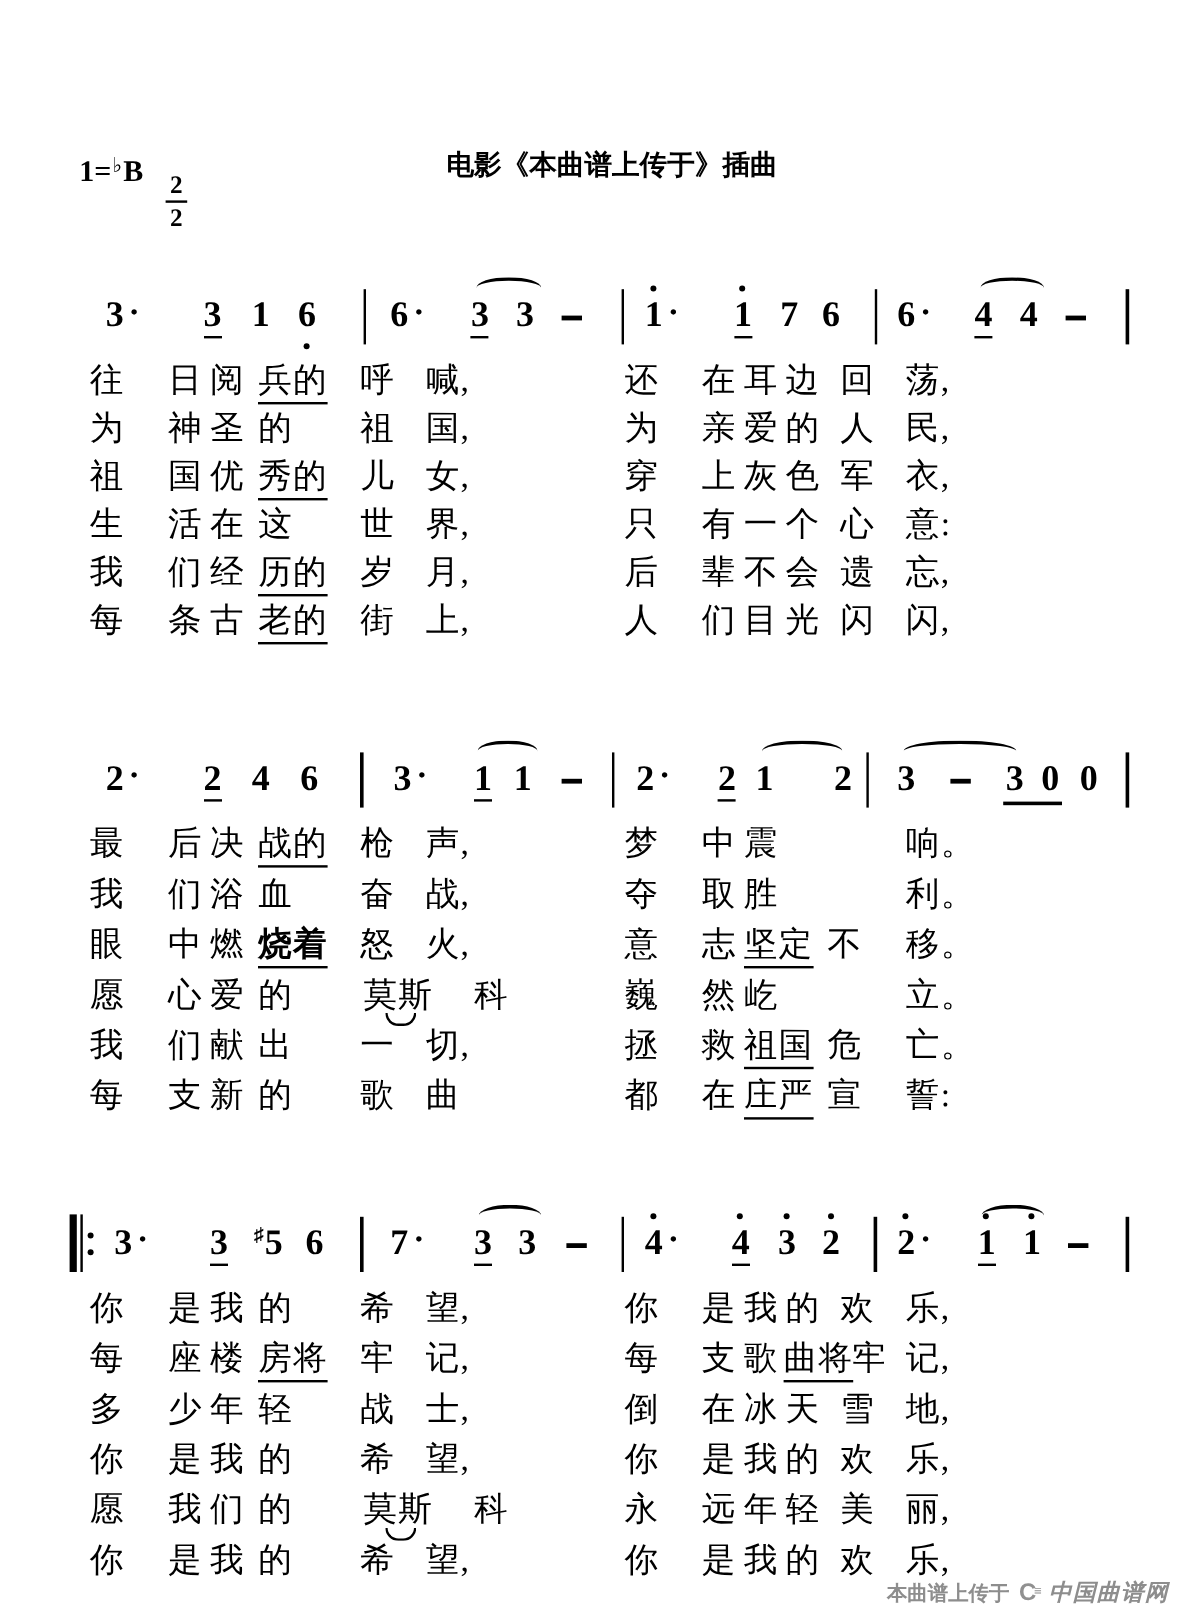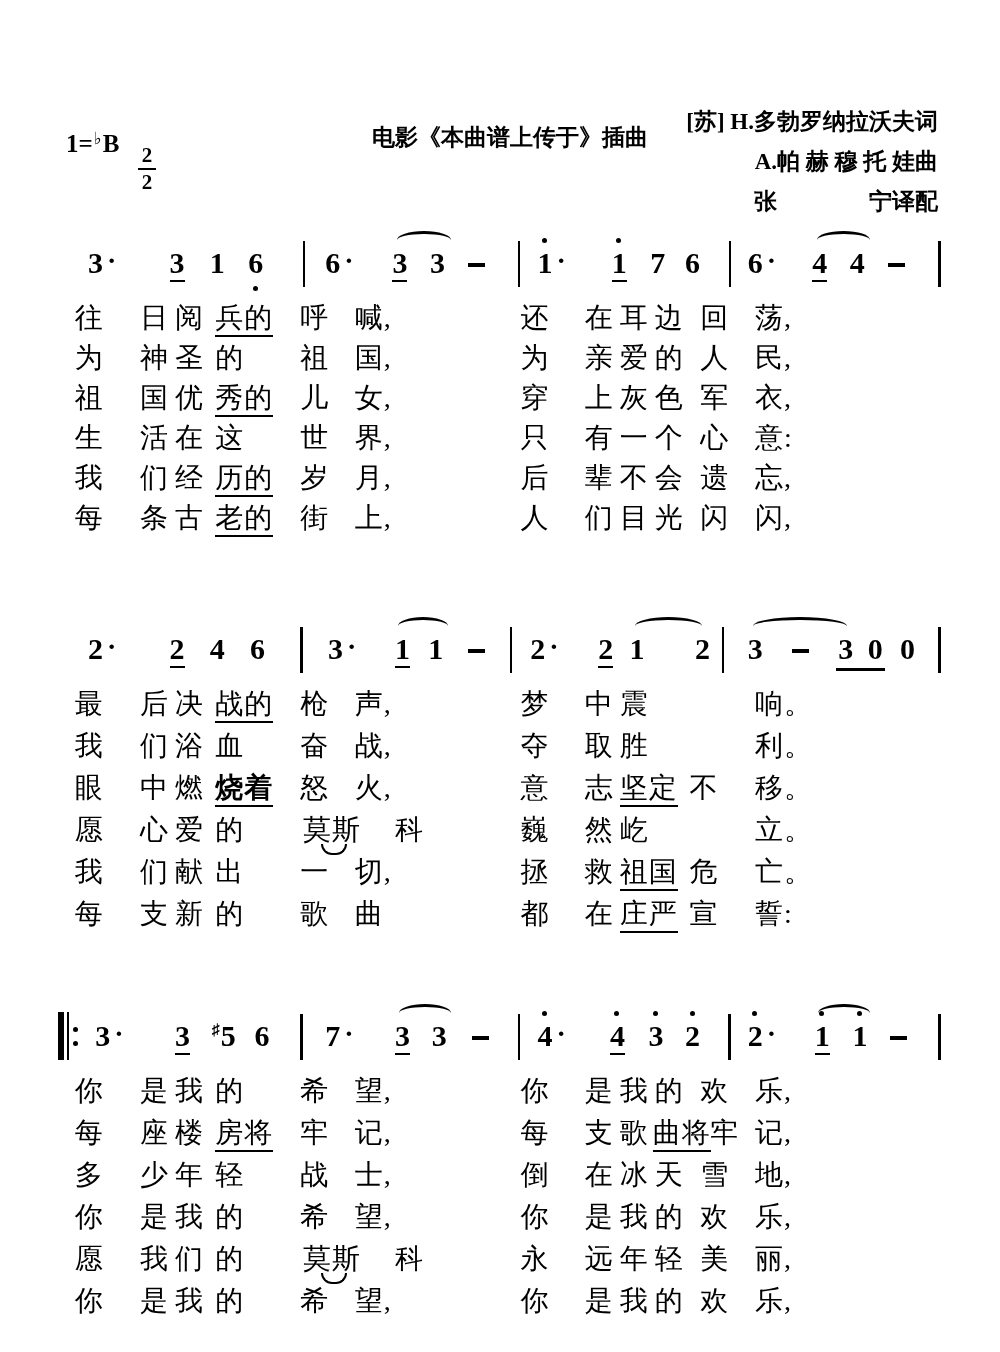--- a/index.html
+++ b/index.html
@@ -54,25 +54,20 @@
   .wm-logo{font-size:20px;font-weight:900;color:#909090;letter-spacing:-2px;}
   .wm-logo i{font-style:normal;font-size:11px;position:relative;top:-4px;}
   .wm-site{font-size:19px;color:#8d8d8d;font-weight:900;font-style:italic;letter-spacing:1px;}
 </style>
 </head>
 <body>
 
 <div class="page">
   <div class="subtitle">电影《本曲谱上传于》插曲</div>
 
-  <div class="credits">
-    <div>[苏] H.多勃罗纳拉沃夫词</div>
-    <div>A.帕 赫 穆 托 娃曲</div>
-    <div class="tr">张　　　　宁译配</div>
-  </div>
 
   <div class="keysig">
     <span>1=</span><span class="flat">♭</span><span>B</span>
     <span class="frac">
       <span class="num">2</span>
       <span class="den">2</span>
     </span>
   </div>
 
 
@@ -404,13 +399,18 @@
           <div class="lc" style="left: 52%;">你</div>
           <div class="lc" style="left: 59.2%;">是</div>
           <div class="lc" style="left: 63.1%;">我</div>
           <div class="lc" style="left: 67%;">的</div>
           <div class="lc" style="left: 72.1%;">欢</div>
           <div class="lc" style="left: 78.2%;">乐,</div>
         </div>
       </div>
     </div>
 
+  <div class="watermark">
+    <span class="wm-pre">本曲谱上传于</span>
+    <span class="wm-logo"><span>C</span><i>≡</i></span>
+    <span class="wm-site">中国曲谱网</span>
+  </div>
 </div>
 
 </body></html>

